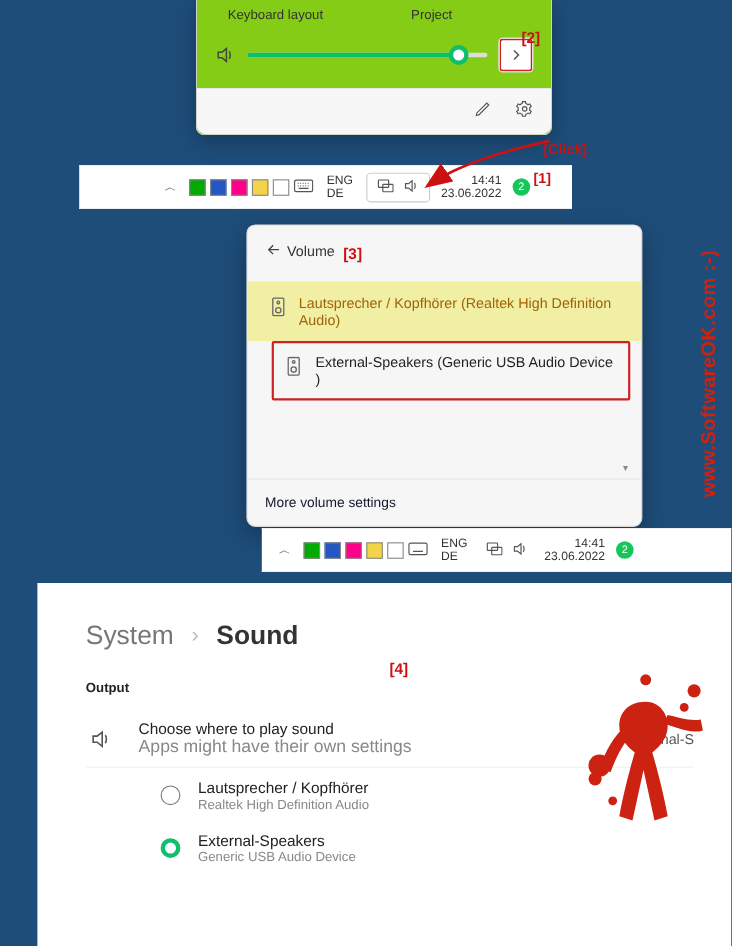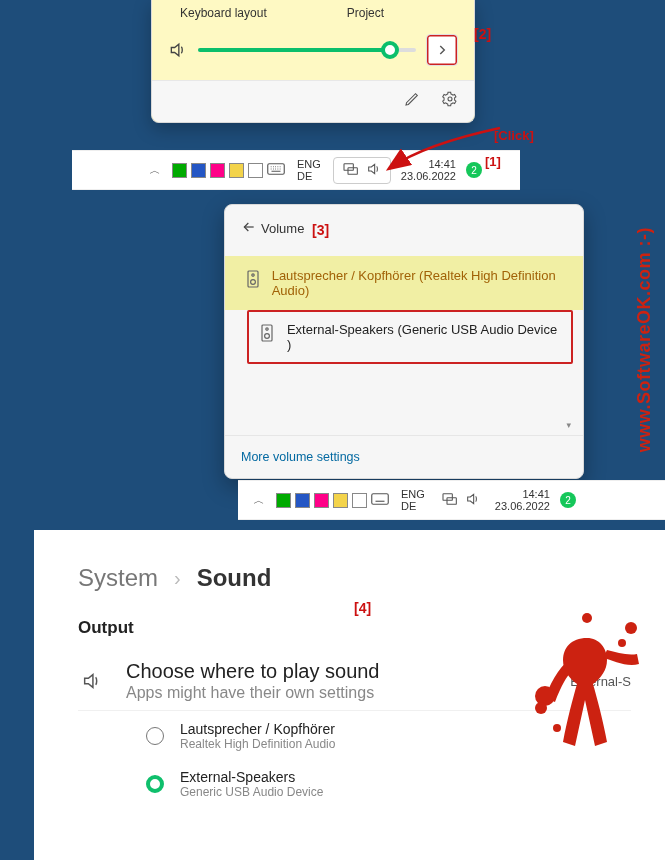--- a/index.html
+++ b/index.html
@@ -8,22 +8,22 @@
     background:#1e4d7a;
     font-family:"Segoe UI", Arial, sans-serif;
     font-size:13px;
     color:#222;
     position:relative;
     overflow:hidden;
   }
 
   
   .qs {
-    position:absolute; left:151px; top:0; width:322px;
-    background:#fef9c3; border:1px solid #d9d9d9; border-top:none;
+    position:absolute; left:178px; top:0; width:322px;
+    background:#84cc16; border:1px solid #d9d9d9; border-top:none;
     border-radius:0 0 8px 8px;
     box-shadow:0 6px 18px rgba(0,0,0,.25);
   }
   .qs-top {
     display:flex; gap:80px; padding:6px 0 10px 28px; font-size:12px; color:#333;
   }
   .qs-row {
     display:flex; align-items:center; gap:10px; padding:4px 16px 14px 16px;
   }
   .qs-row .spk { width:20px; height:20px; display:flex; align-items:center; }
@@ -69,36 +69,36 @@
   }
   .vol-head { display:flex; align-items:center; gap:4px; padding:14px 16px 18px; color:#333; }
   .vol-head .back { font-size:14px; }
   .dev-item {
     display:flex; align-items:flex-start; gap:12px;
     padding:12px 18px 12px 22px; font-size:13px; color:#a16207;
   }
   .dev-icon { width:14px; margin-top:2px; color:#555; }
   .dev-hl { background:#f1efa4; }
   .dev-box { border:2px solid #c22; margin:0 10px 6px 22px; border-radius:2px; padding:10px 8px 10px 12px; display:flex; gap:12px;}
-  .vol-more { display:flex; justify-content:space-between; align-items:flex-end; padding:14px 16px; border-top:1px solid #e6e6e6; color:#0369a1; font-size:12.5px;}
+  .vol-more { display:flex; justify-content:space-between; align-items:flex-end; padding:14px 16px; border-top:1px solid #e6e6e6; color:#0f172a; font-size:12.5px;}
   .tiny-tri { font-size:9px; color:#888; }
 
   
   .settings {
     position:absolute; left:34px; top:530px; width:631px; height:330px;
     background:#fff; box-sizing:border-box; padding:34px 34px 0 44px;
   }
   .crumbs { display:flex; align-items:center; gap:16px; font-size:24px; color:#333; }
   .crumbs .sys { color:#777; font-weight:400;}
   .crumbs .snd { font-weight:600; }
   .crumbs .sep { color:#bbb; font-size:20px;}
-  .sec-h { font-size:17px; font-weight:600; color:#222; margin:26px 0 14px;}
+  .sec-h { font-size:12px; font-weight:600; color:#222; margin:26px 0 14px;}
   .out-row { display:flex; align-items:center; gap:20px; padding:8px 0; border-bottom:1px solid #f0f0f0;}
   .out-row .lead { width:28px; display:flex; justify-content:center; color:#555;}
-  .out-row .txt .t1 { font-size:20px; color:#222; }
+  .out-row .txt .t1 { font-size:14px; color:#222; }
   .out-row .txt .t2 { font-size:16px; color:#888; margin-top:1px;}
   .out-row .right { margin-left:auto; font-size:13px; color:#555;}
   .radio-row { display:flex; align-items:center; gap:16px; padding:10px 0 8px 68px;}
   .radio { width:18px; height:18px; border-radius:50%; border:1.5px solid #777; box-sizing:border-box; position:relative;}
   .radio.sel { border:4.5px solid #0fbf6c; }
   .radio-row .rt .t1{font-size:14px; color:#222;} .radio-row .rt .t2{font-size:12px; color:#888;}
 
   
   .ann { position:absolute; color:#c11; font-weight:700; font-size:14px; }
   .ann3 { left:312px; top:222px; }

